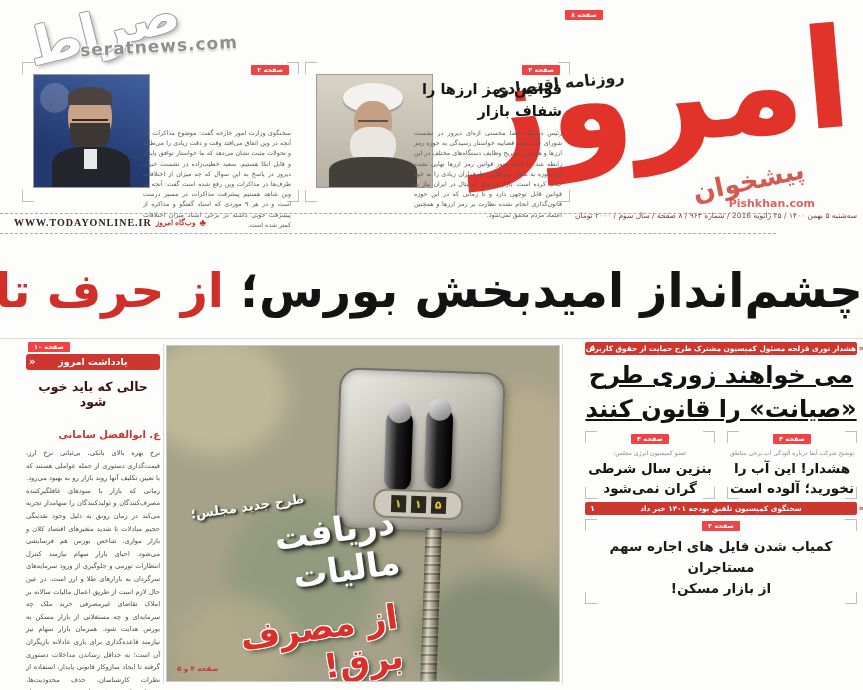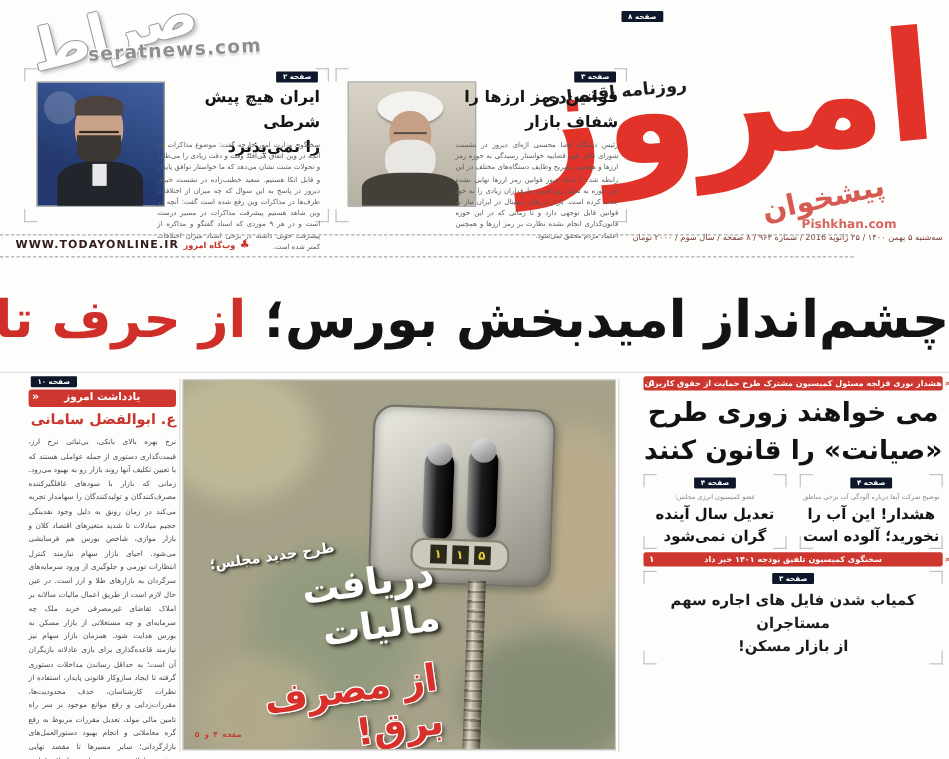--- a/index.html
+++ b/index.html
@@ -20,21 +20,21 @@
 
   
   .mast-title{right:12px;top:26px;font-size:138px;line-height:1;font-weight:bold;color:#e2332b;
     transform:rotate(-5deg);}
   .mast-label{right:238px;top:74px;font-size:16px;font-weight:bold;color:#1d1d1d;
     transform:rotate(-6deg);}
   .corner-tag{left:565px;top:2px;}
   .dateline{right:6px;top:211px;width:292px;font-size:7.5px;color:#7c4038;text-align:right;}
 
   
-  .ptag{display:inline-block;background:#0f172a;color:#fff;font-size:6.5px;line-height:10px;
+  .ptag{display:inline-block;background:#ef4444;color:#fff;font-size:6.5px;line-height:10px;
     padding:0 6px;border-radius:1px;font-weight:bold;}
 
   
   .brk{background:
     linear-gradient(#bdbdbd,#bdbdbd) top left/12px 1px,
     linear-gradient(#bdbdbd,#bdbdbd) top left/1px 12px,
     linear-gradient(#bdbdbd,#bdbdbd) top right/12px 1px,
     linear-gradient(#bdbdbd,#bdbdbd) top right/1px 12px,
     linear-gradient(#bdbdbd,#bdbdbd) bottom left/12px 1px,
     linear-gradient(#bdbdbd,#bdbdbd) bottom left/1px 12px,
@@ -76,21 +76,21 @@
     background:#c5a087;}
   .photo-jud .brow{position:absolute;left:41px;top:40px;width:30px;height:5px;
     border-bottom:2px solid #5c5248;}
   .photo-jud .beard{position:absolute;left:33px;top:52px;width:46px;height:40px;
     border-radius:40% 40% 50% 50%;background:#e9e7e1;}
   .photo-jud .robe{position:absolute;left:12px;top:82px;width:88px;height:32px;
     border-radius:40% 40% 0 0;background:#43403a;}
 
   
   .rule-row{left:0;top:213px;width:776px;height:19px;
-    border-top:1px dashed #a9a9a9;border-bottom:1px dashed #a9a9a9;}
+    border-top:1px dashed #a9a9a9;border-bottom:1px dashed #a9a9a9;font-family:Liberation Serif, serif;}
   .site-group{position:absolute;left:14px;top:3px;display:flex;align-items:center;gap:4px;}
   .site-url{font-size:10px;font-weight:bold;color:#33201e;letter-spacing:1px;}
   .site-label{font-size:7.5px;color:#c2342c;font-weight:bold;}
   .club{color:#c2342c;font-size:10px;}
 
   
   .kicker{left:0;top:240px;width:863px;text-align:center;font-size:12.5px;font-weight:bold;color:#3c3c3c;}
   .kicker .hl{color:#cf372f;}
   .mainline{left:0;top:252px;width:863px;text-align:center;font-size:47px;font-weight:bold;
     letter-spacing:-1px;white-space:nowrap;color:#131313;line-height:1.65;}
@@ -98,21 +98,21 @@
   .sep-banner{left:0;top:338px;width:863px;height:1px;background:#dcdcdc;}
   .vsep{width:1px;background:#d8d8d8;top:344px;height:340px;}
 
   
   #opinion{left:26px;top:341px;width:134px;}
   #opinion .tag{position:absolute;left:2px;top:1px;}
   .op-bar{position:relative;margin-top:13px;background:#ce372f;color:#fff;height:16px;
     line-height:16px;border-radius:3px;font-size:9.5px;font-weight:bold;text-align:center;}
   .op-bar .chev{position:absolute;left:3px;top:0;font-size:10px;}
   .op-title{margin-top:9px;text-align:center;font-size:12.5px;font-weight:bold;color:#3d1110;}
-  .op-byline{margin-top:4px;text-align:right;font-size:13px;font-weight:bold;color:#c8362e;}
+  .op-byline{margin-top:20px;text-align:right;font-size:10px;font-weight:bold;color:#c8362e;}
   .op-body{margin-top:7px;font-size:6.7px;line-height:1.88;color:#4c4c4c;text-align:justify;}
 
   
   #painting{left:166px;top:345px;width:392px;height:335px;border:1px solid #c9c9c9;
     background:#a6a289;overflow:hidden;}
   .blob{position:absolute;border-radius:50%;filter:blur(10px);opacity:.8;}
   .plate{position:absolute;left:170px;top:24px;width:162px;height:158px;border-radius:20px;
     background:linear-gradient(145deg,#ecebe4,#b9b7ac 55%,#8e8c82);
     border:2px solid #73716a;box-shadow:inset 0 0 10px rgba(0,0,0,.35),3px 4px 6px rgba(60,60,40,.35);
     transform:rotate(2deg);}
@@ -134,30 +134,30 @@
       linear-gradient(90deg,#6e6957,#d9d3c1 35%,#8b8573 75%,#514c3c);}
   .overlay{position:absolute;left:0px;top:148px;width:242px;transform:rotate(-8deg);
     text-align:right;}
   .ov-kicker{margin-right:92px;font-size:13px;font-weight:bold;color:#fff;
     text-shadow:1px 1px 2px #2e2c20,2px 2px 3px rgba(0,0,0,.6);}
   .ov-white{margin-top:8px;margin-right:6px;font-size:34px;font-weight:bold;color:#fff;
     letter-spacing:2px;text-shadow:2px 2px 2px #3a382c,3px 3px 5px rgba(0,0,0,.55);}
   .ov-red{margin-top:14px;margin-right:16px;font-size:34px;font-weight:bold;color:#d8312b;
     letter-spacing:2px;
     text-shadow:-1px -1px 0 #fff,1px -1px 0 #fff,-1px 1px 0 #fff,1px 1px 0 #fff,3px 3px 4px rgba(0,0,0,.45);}
-  .ov-credit{position:absolute;left:10px;bottom:8px;font-size:7px;font-weight:bold;color:#c8362e;font-family:Liberation Mono, monospace;}
+  .ov-credit{position:absolute;left:10px;bottom:8px;font-size:7px;font-weight:bold;color:#c8362e;}
 
   
   #news{right:6px;top:342px;width:272px;display:flex;flex-direction:column;}
   .rbar{position:relative;background:#ce372f;border-radius:2px;height:13px;line-height:13px;
     color:#fff;font-size:7.3px;text-align:center;font-weight:bold;}
   .rbar .num{position:absolute;left:5px;top:0;font-size:8px;}
   .rbar .outmark{position:absolute;right:-7px;top:0;color:#ce372f;font-size:8px;}
   .bigh{margin:3px 0 2px;text-align:center;font-size:24px;line-height:1.42;font-weight:bold;
-    color:#121212;letter-spacing:-.5px;}
+    color:#121212;letter-spacing:-.5px;text-decoration:underline;}
   .boxrow{display:flex;gap:12px;margin:3px 0;}
   .nbox{position:relative;flex:1;padding-top:8px;text-align:center;}
   .nbox .tag{position:relative;top:-13px;}
   .nbox .kick{margin-top:-9px;font-size:6px;color:#8a8a8a;}
   .nbox h3{margin:2px 0 0;font-size:13.5px;line-height:1.5;font-weight:bold;color:#141414;}
   .wide{margin:4px 0;padding:4px 0 6px;text-align:center;}
   .wide h3{margin:-6px 0 0;font-size:13.5px;line-height:1.55;font-weight:bold;color:#1b1b1b;}
 </style>
 </head>
 <body>
@@ -178,23 +178,20 @@
     <div class="photo photo-fm">
       <div class="emblem"></div>
       <div class="head"></div>
         <div class="hair"></div>
         <div class="glasses"></div>
       <div class="beard"></div>
         <div class="suit"></div>
         <div class="shirt"></div>
     </div>
     <span class="tag ptag rtl">صفحه ۲</span>
-    <h2 class="rtl">
-      <span>ایران هیچ پیش شرطی</span><br><span>را نمی‌پذیرد</span>
-    </h2>
     <div class="body rtl">سخنگوی وزارت امور خارجه گفت: موضوع مذاکرات هر آنچه در وین اتفاق می‌افتد وقت و دقت زیادی را می‌طلبد و تحولات مثبت نشان می‌دهد که ما خواستار توافق پایدار و قابل اتکا هستیم. سعید خطیب‌زاده در نشست خبری دیروز در پاسخ به این سوال که چه میزان از اختلافات طرف‌ها در مذاکرات وین رفع شده است گفت: آنچه در وین شاهد هستیم پیشرفت مذاکرات در مسیر درست است و در هر ۹ موردی که اسناد گفتگو و مذاکره از پیشرفت خوبی داشته در برخی اسناد میزان اختلافات کمتر شده است.</div>
   </div>
 
   <div class="abs pstory brk" style="left:305px;width:265px;">
     <div class="photo photo-jud">
       <div class="turban"></div>
       <div class="face"></div>
         <div class="brow"></div>
         <div class="beard"></div>
         <div class="robe"></div>
@@ -220,20 +217,21 @@
   <div class="abs sep-banner"></div>
   <div class="abs vsep" style="left:163px;"></div>
   <div class="abs vsep" style="left:562px;"></div>
 
   <div class="abs" id="opinion">
     <span class="tag ptag rtl">صفحه ۱۰</span>
     <div class="op-bar rtl">
       <span>یادداشت امروز</span>
       <span class="chev">«</span>
     </div>
+    <div class="op-title rtl">حالی که باید خوب شود</div>
     <div class="op-byline rtl">ع. ابوالفضل سامانی</div>
     <div class="op-body rtl">نرخ بهره بالای بانکی، بی‌ثباتی نرخ ارز، قیمت‌گذاری دستوری از جمله عواملی هستند که با تعیین تکلیف آنها روند بازار رو به بهبود می‌رود. زمانی که بازار با سودهای غافلگیرکننده مصرف‌کنندگان و تولیدکنندگان را سهامدار تجربه می‌کند در زمان رونق به دلیل وجود نقدینگی حجیم مبادلات تا شدید متغیرهای اقتصاد کلان و بازار موازی، شاخص بورس هم فرسایشی می‌شود. احیای بازار سهام نیازمند کنترل انتظارات تورمی و جلوگیری از ورود سرمایه‌های سرگردان به بازارهای طلا و ارز است. در عین حال لازم است از طریق اعمال مالیات سالانه بر املاک تقاضای غیرمصرفی خرید ملک چه سرمایه‌ای و چه مستغلاتی از بازار مسکن به بورس هدایت شود. همزمان بازار سهام نیز نیازمند قاعده‌گذاری برای بازی عادلانه بازیگران آن است؛ به حداقل رساندن مداخلات دستوری گرفته تا ایجاد سازوکار قانونی پایدار، استفاده از نظرات کارشناسان، حذف محدودیت‌ها، مقررات‌زدایی و رفع موانع موجود بر سر راه تامین مالی مولد، تعدیل مقررات مربوط به رفع گره معاملاتی و انجام بهبود دستورالعمل‌های بازارگردانی؛ سایر مسیرها تا مقصد نهایی به‌شدت طولانی و پرهزینه است. اصلاح قوانین مربوط به بازارگردانی، ایجاد تنوع در صندوق‌های سرمایه‌گذاری، راه‌اندازی مجدد معاملات آتی سکه طلا به‌منظور خارج کردن نوسان‌گیران از بازار سرمایه، حذف محدودیت دامنه نوسان و مهم‌تر از همه ثبات در قوانین و دست آخر تغییر نگرش کوتاه‌مدت سهامداران به...</div>
 
   </div>
 
   <div class="abs" id="painting">
     <div class="blob" style="left:-20px;top:-10px;width:140px;height:120px;background:#c5bf9c;"></div>
     <div class="blob" style="left:60px;top:150px;width:150px;height:160px;background:#8f9a7d;"></div>
     <div class="blob" style="left:300px;top:40px;width:120px;height:180px;background:#bcae8e;"></div>
     <div class="blob" style="left:250px;top:230px;width:160px;height:120px;background:#7e8870;"></div>
@@ -268,21 +266,21 @@
 
     <div class="boxrow">
       <div class="nbox brk">
         <span class="tag ptag">صفحه ۴</span>
         <div class="kick">توضیح شرکت آبفا درباره آلودگی آب برخی مناطق</div>
         <h3><span>هشدار! این آب را</span><br><span>نخورید؛ آلوده است</span></h3>
       </div>
       <div class="nbox brk">
         <span class="tag ptag">صفحه ۴</span>
         <div class="kick">عضو کمیسیون انرژی مجلس:</div>
-        <h3><span>تعدیل سال آینده</span><br><span>گران نمی‌شود</span></h3>
+        <h3><span>بنزین سال شرطی</span><br><span>گران نمی‌شود</span></h3>
       </div>
     </div>
 
     <div class="rbar">
       <span>سخنگوی کمیسیون تلفیق بودجه ۱۴۰۱ خبر داد</span>
       <span class="num">۱</span>
       <span class="outmark">«</span>
     </div>
 
     <div class="wide brk">

